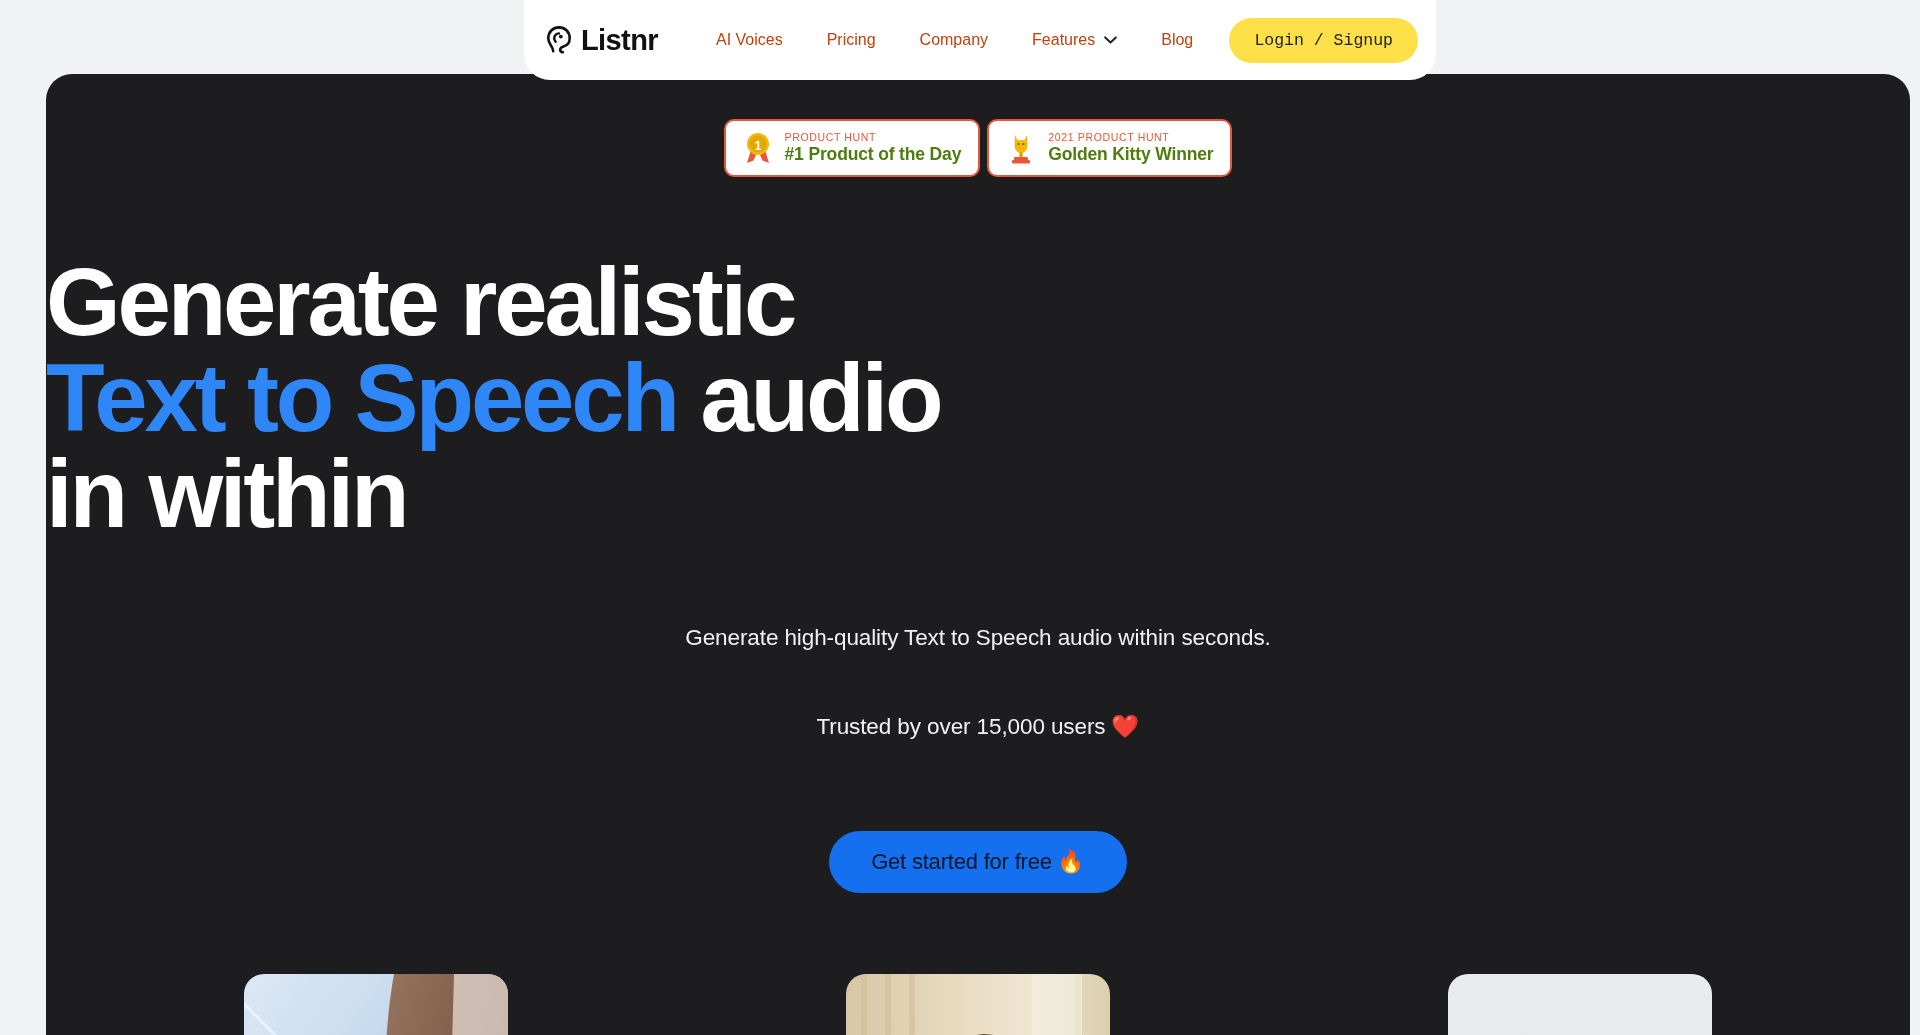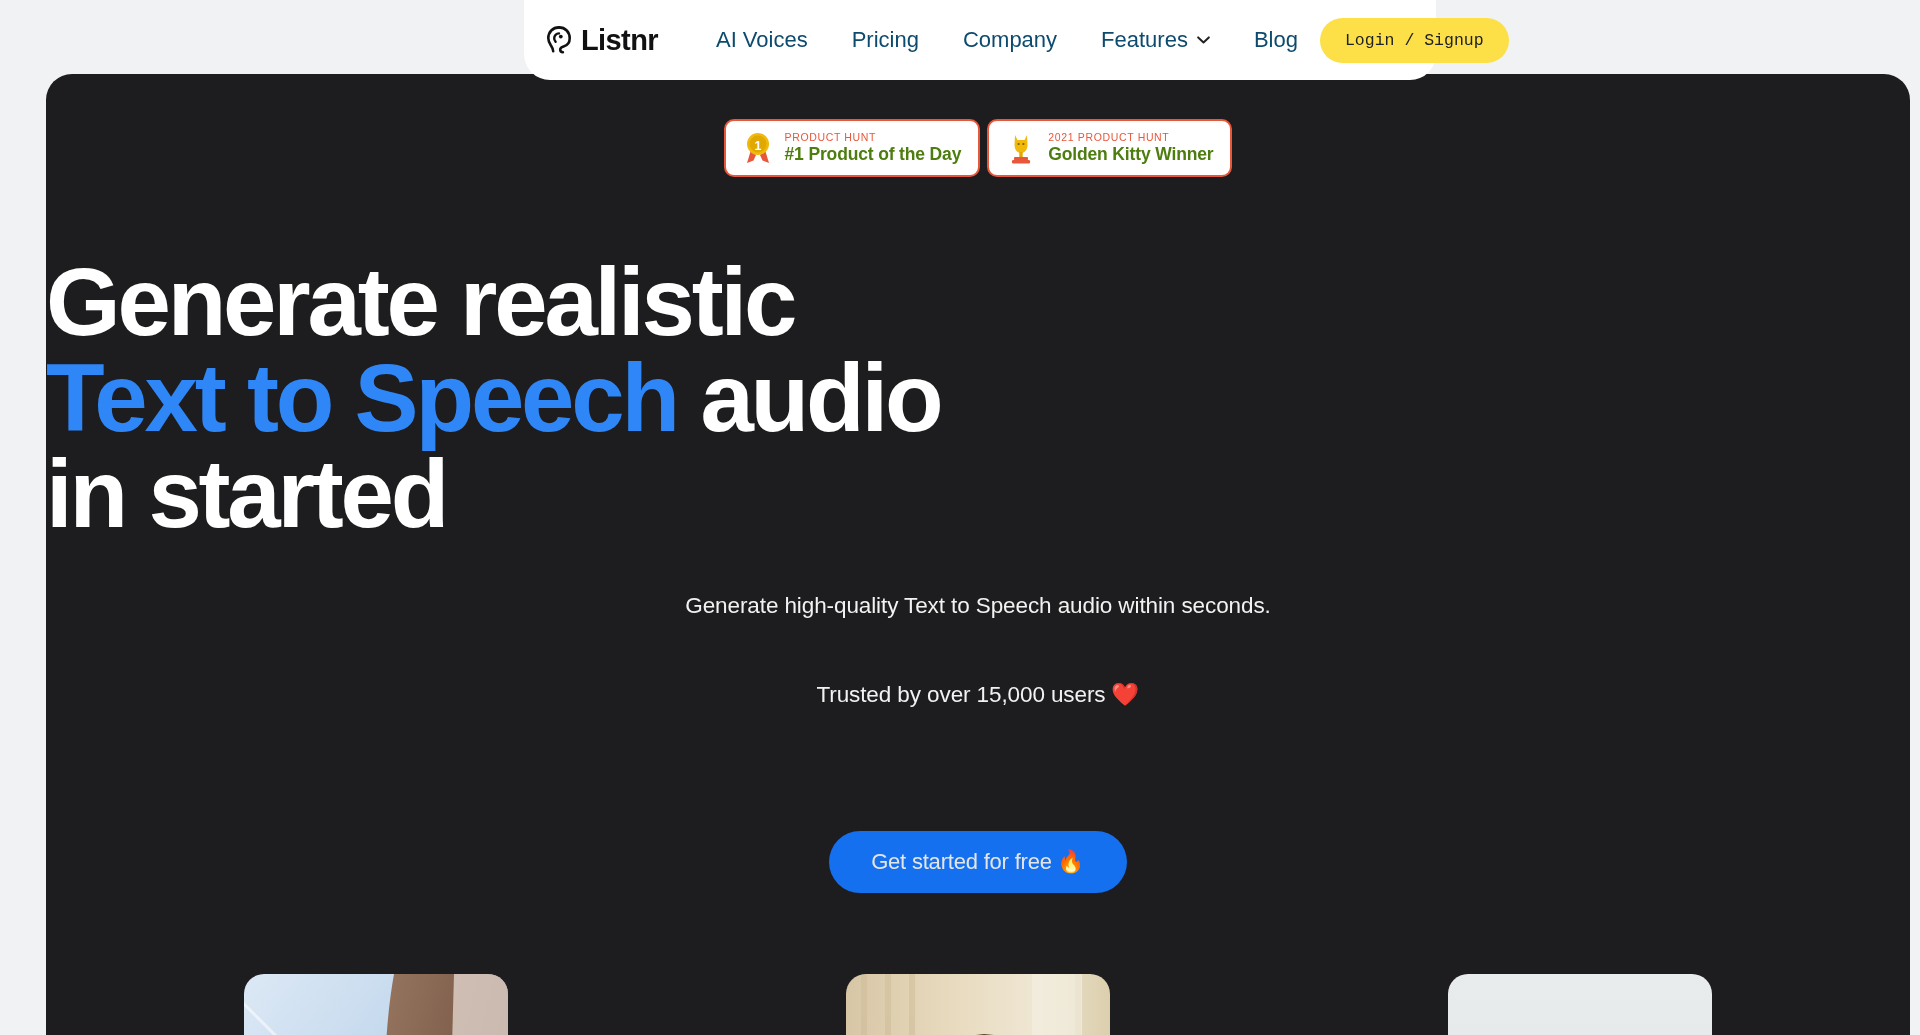--- a/index.html
+++ b/index.html
@@ -63,22 +63,22 @@
     font-family: "Liberation Sans", sans-serif;
   }
 
   .nav-links {
     display: flex;
     align-items: center;
     flex: 1;
     gap: 0;
   }
   .nav-link {
-    font-size: 22px;
-    color: #0c4a6e;
+    font-size: 16px;
+    color: #c2410c;
     padding: 10px 22px;
     cursor: pointer;
     white-space: nowrap;
     display: flex;
     align-items: center;
     gap: 9px;
   }
   .chev { display: block; width: 13px; height: 8px; }
 
   .login-btn {
@@ -145,21 +145,21 @@
     color: #ffffff;
     font-family: "Liberation Sans", sans-serif;
   }
   .headline .accent { color: #2f86f6; }
 
   
   .subcopy {
     position: absolute;
     left: 0;
     right: 0;
-    top: 516px;
+    top: 548px;
     text-align: center;
     font-size: 22.5px;
     color: #f2f2f3;
     line-height: 1.45;
     letter-spacing: -0.1px;
   }
   .subcopy .trust { display: block; margin-top: 56px; }
 
   
   .cta-wrap {
@@ -167,21 +167,21 @@
     left: 0;
     right: 0;
     top: 757px;
     display: flex;
     justify-content: center;
   }
   .cta-btn {
     background: #1470ef;
     border: none;
     border-radius: 999px;
-    color: #e5e5e5;
+    color: #0f172a;
     font-size: 22px;
     font-family: "Liberation Sans", sans-serif;
     padding: 18px 42px;
     cursor: pointer;
     letter-spacing: -0.2px;
     white-space: nowrap;
   }
 
   
   .gallery {
@@ -243,21 +243,21 @@
         <span class="badge-txt">
           <span class="badge-kicker">2021 PRODUCT HUNT</span>
           <span class="badge-title">Golden Kitty Winner</span>
         </span>
       </div>
     </div>
 
     <h1 class="headline">
       <span>Generate realistic</span><br>
       <span class="accent">Text to Speech</span><span> audio</span><br>
-      <span>in started</span>
+      <span>in within</span>
     </h1>
 
     <div class="subcopy">
       <span>Generate high-quality Text to Speech audio within seconds.</span>
       <span class="trust">Trusted by over 15,000 users ❤️</span>
     </div>
 
     <div class="cta-wrap">
       <button class="cta-btn">Get started for free 🔥</button>
     </div>

